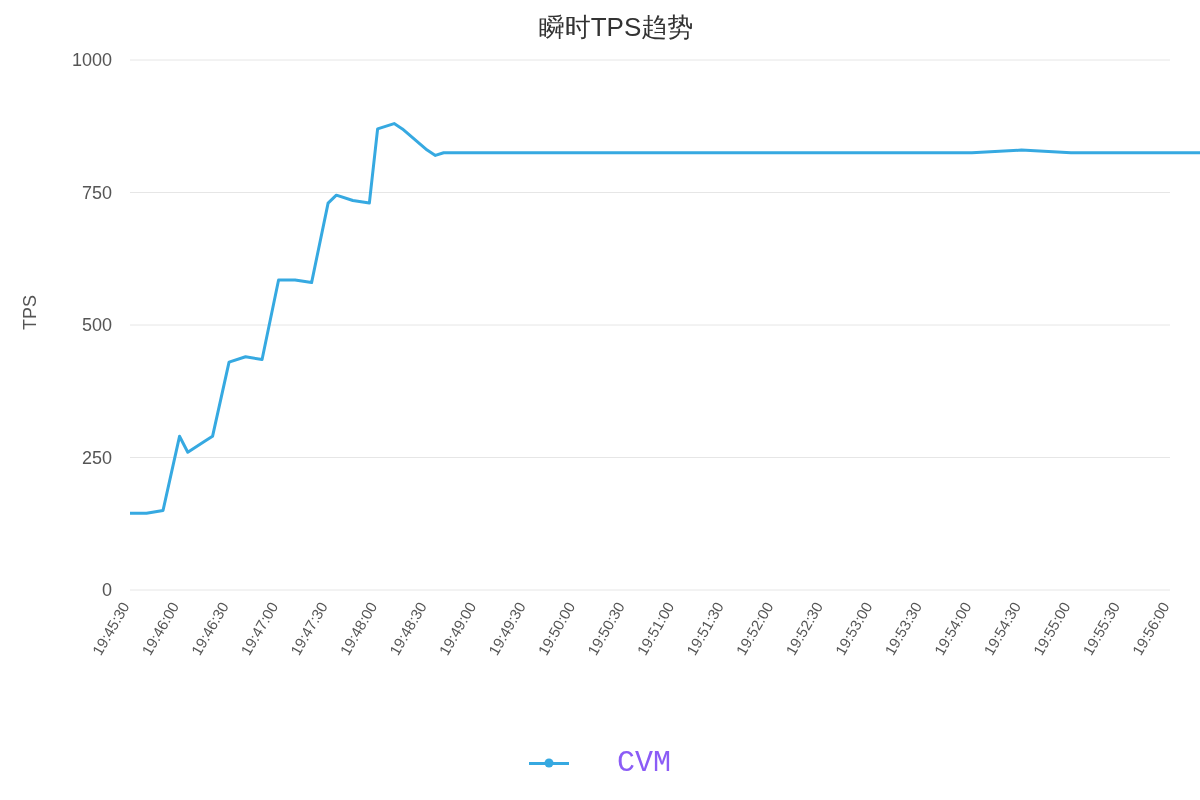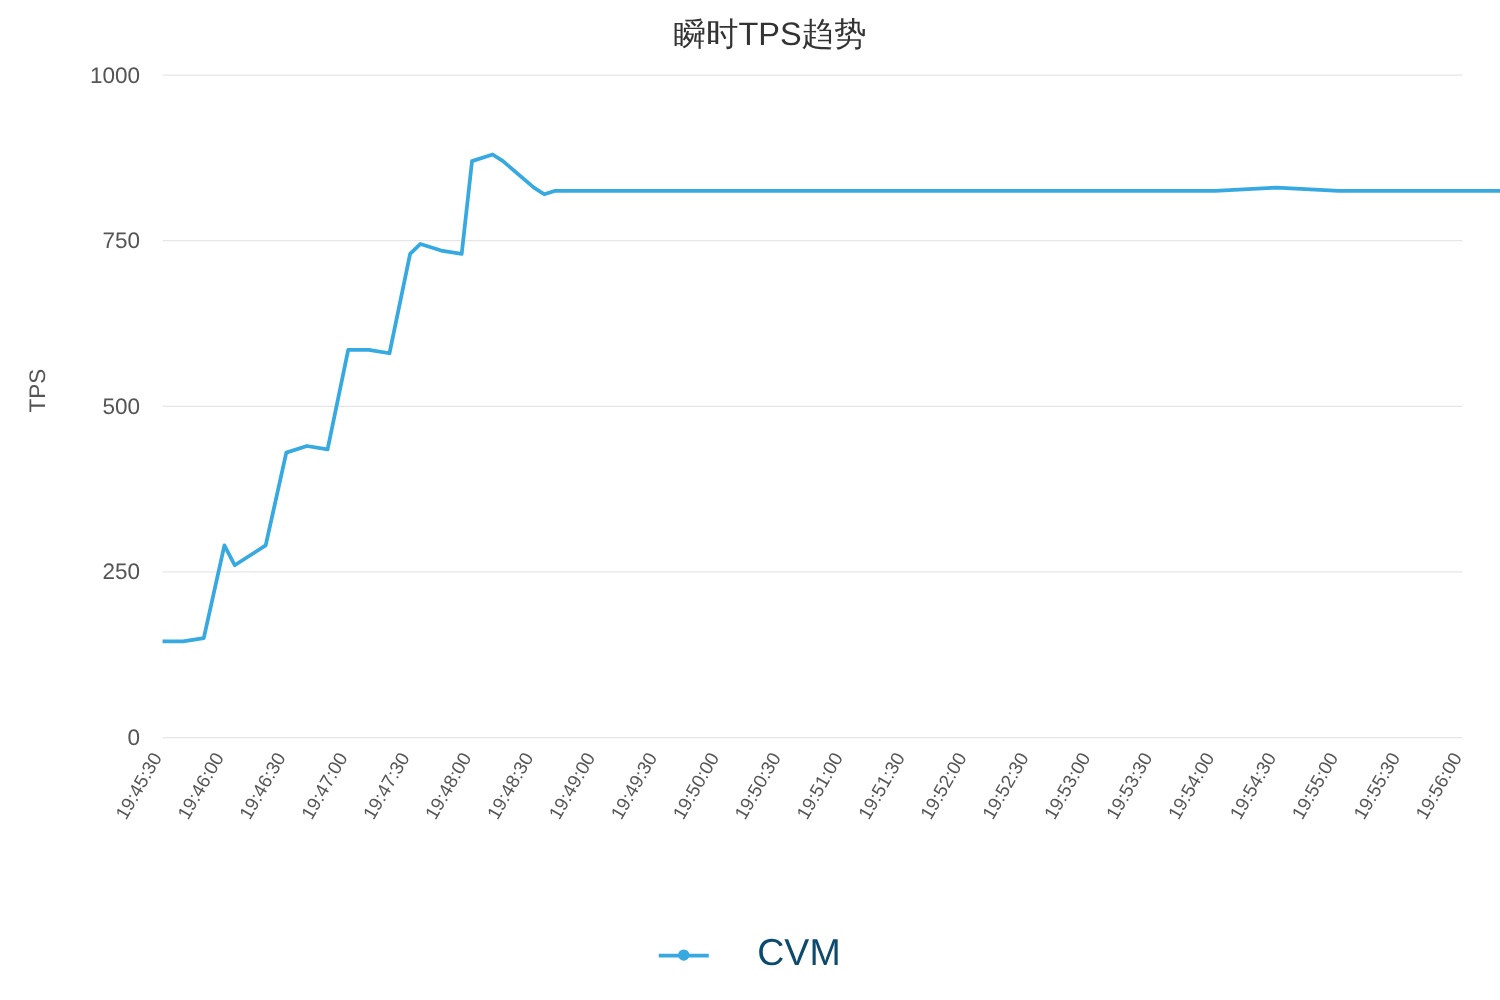--- a/index.html
+++ b/index.html
@@ -35,21 +35,22 @@
     font-size: 18px;
     color: #555;
   }
   .legend {
     position: absolute;
     left: 0;
     width: 100%;
     bottom: 20px;
     text-align: center;
     font-size: 30px;
-    color: #0c4a6e;
+    color: #8b5cf6;
+    font-family: Liberation Mono, monospace;
   }
   .legend-swatch {
     display: inline-block;
     vertical-align: middle;
     width: 40px;
     height: 3px;
     background: #36a9e1;
     position: relative;
     margin-right: 30px;
   }

